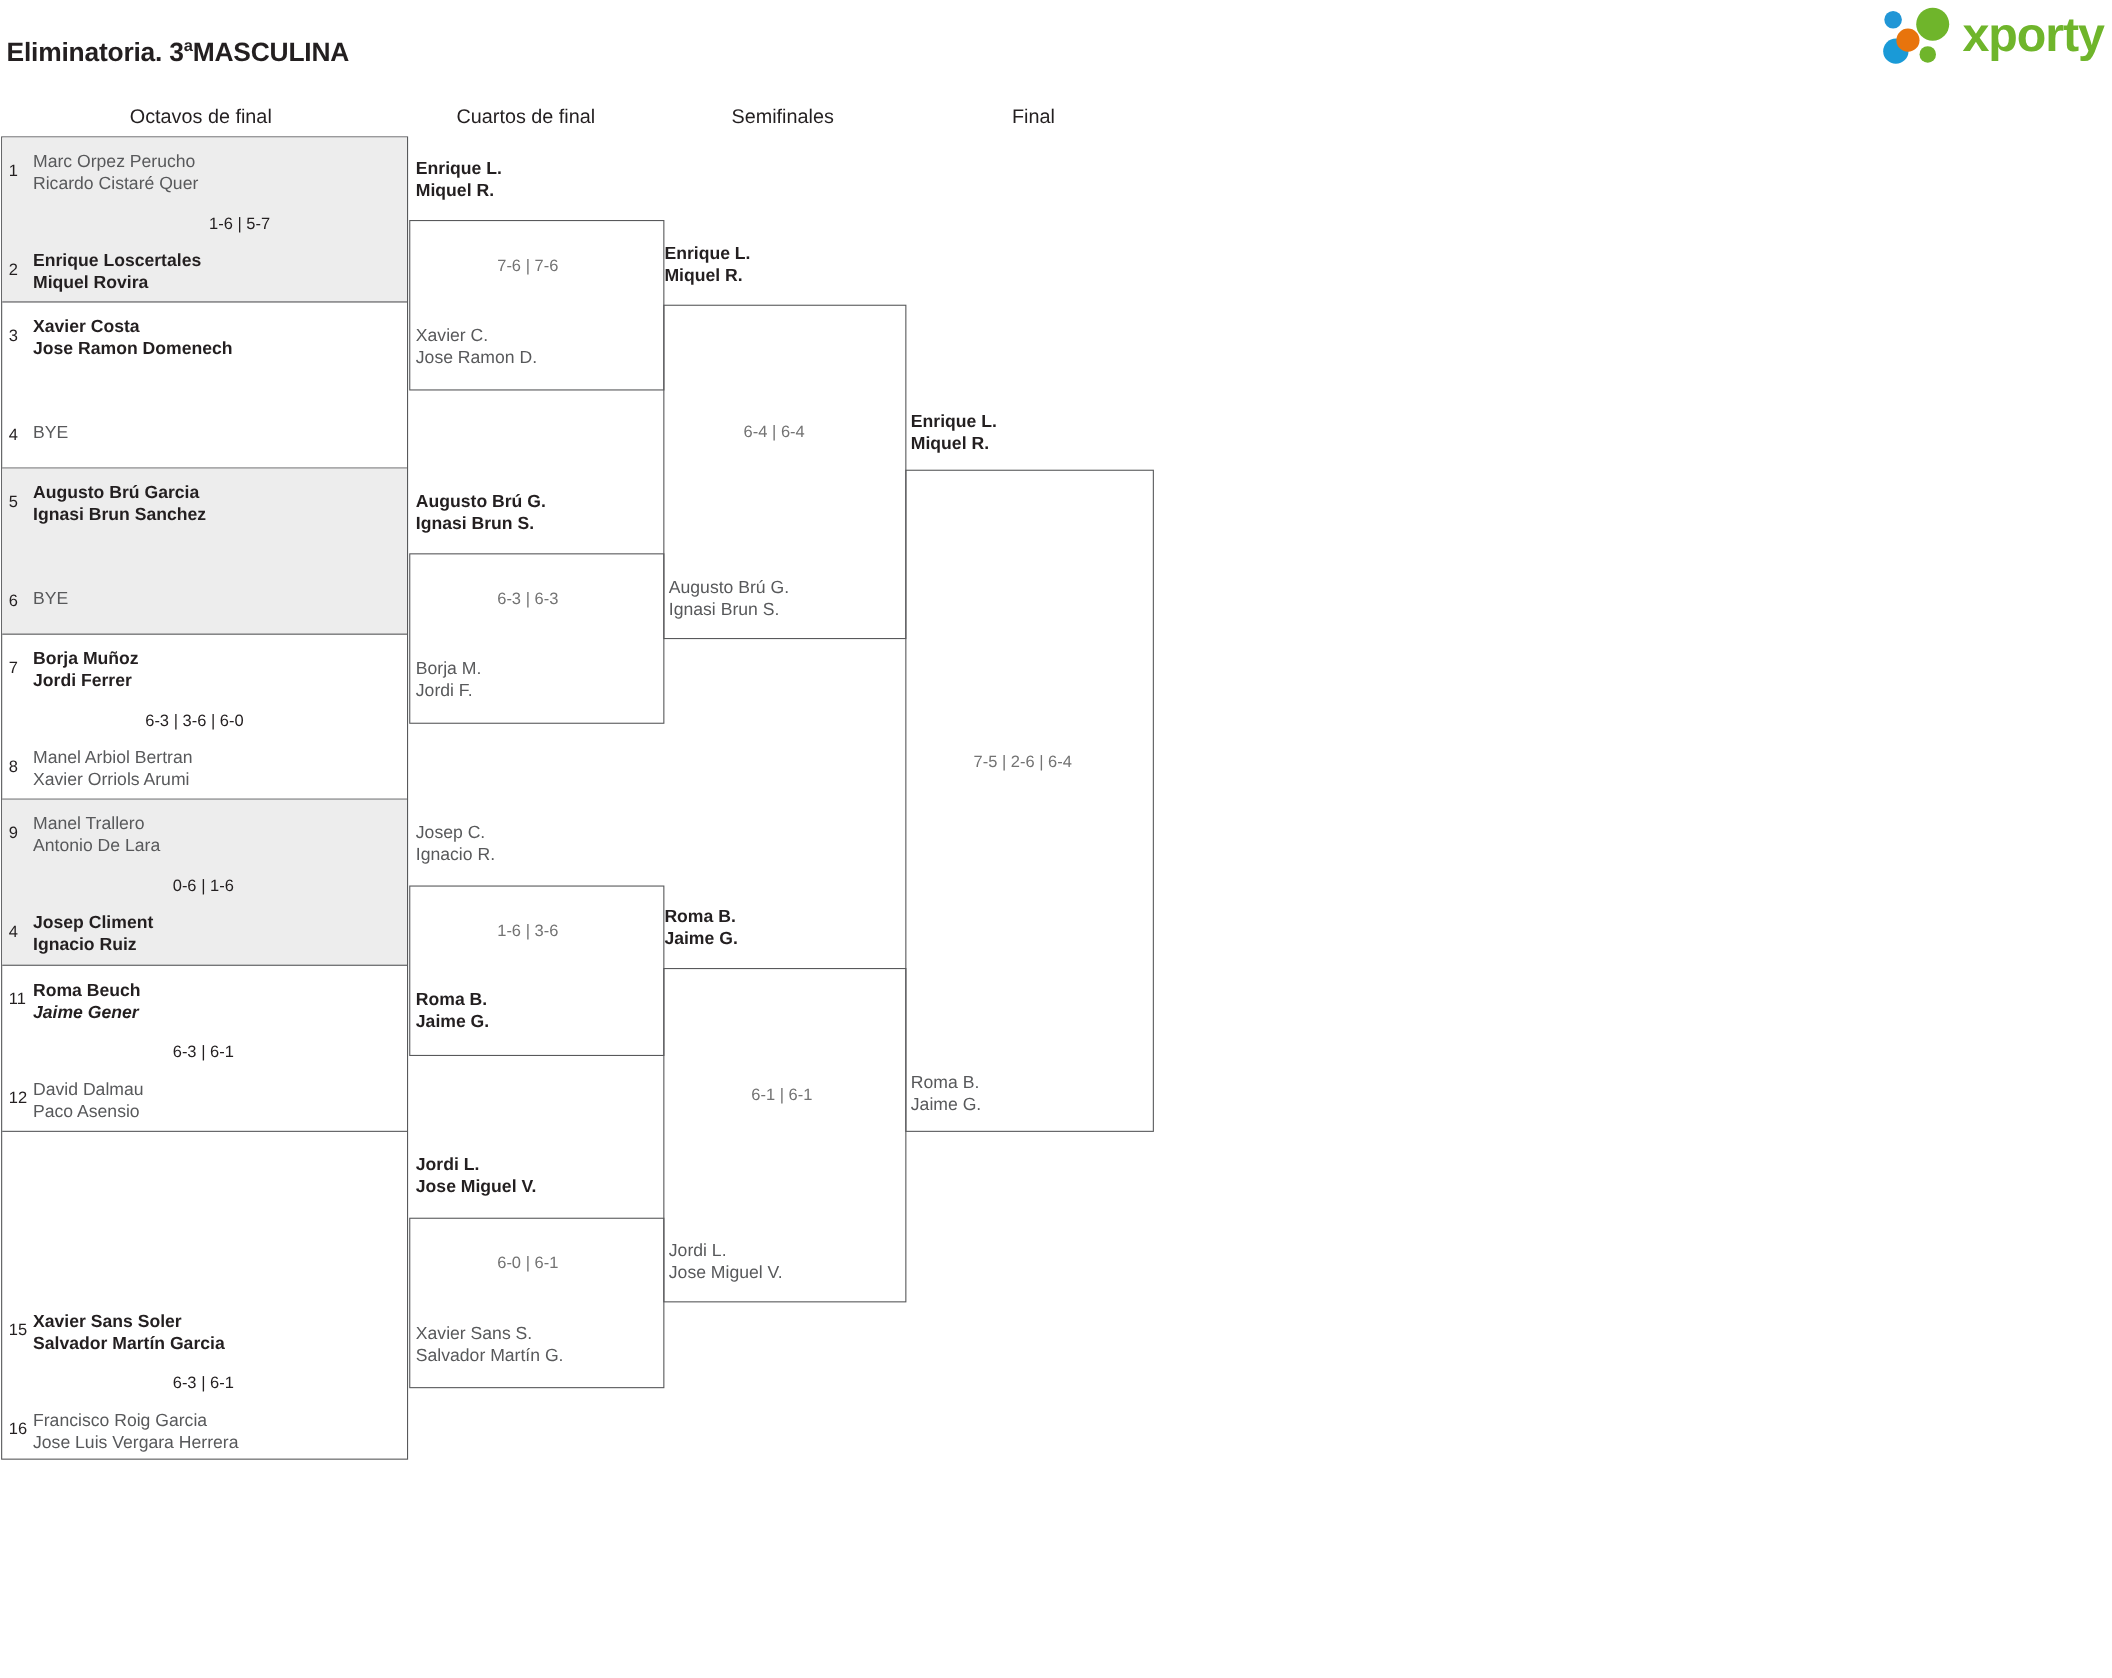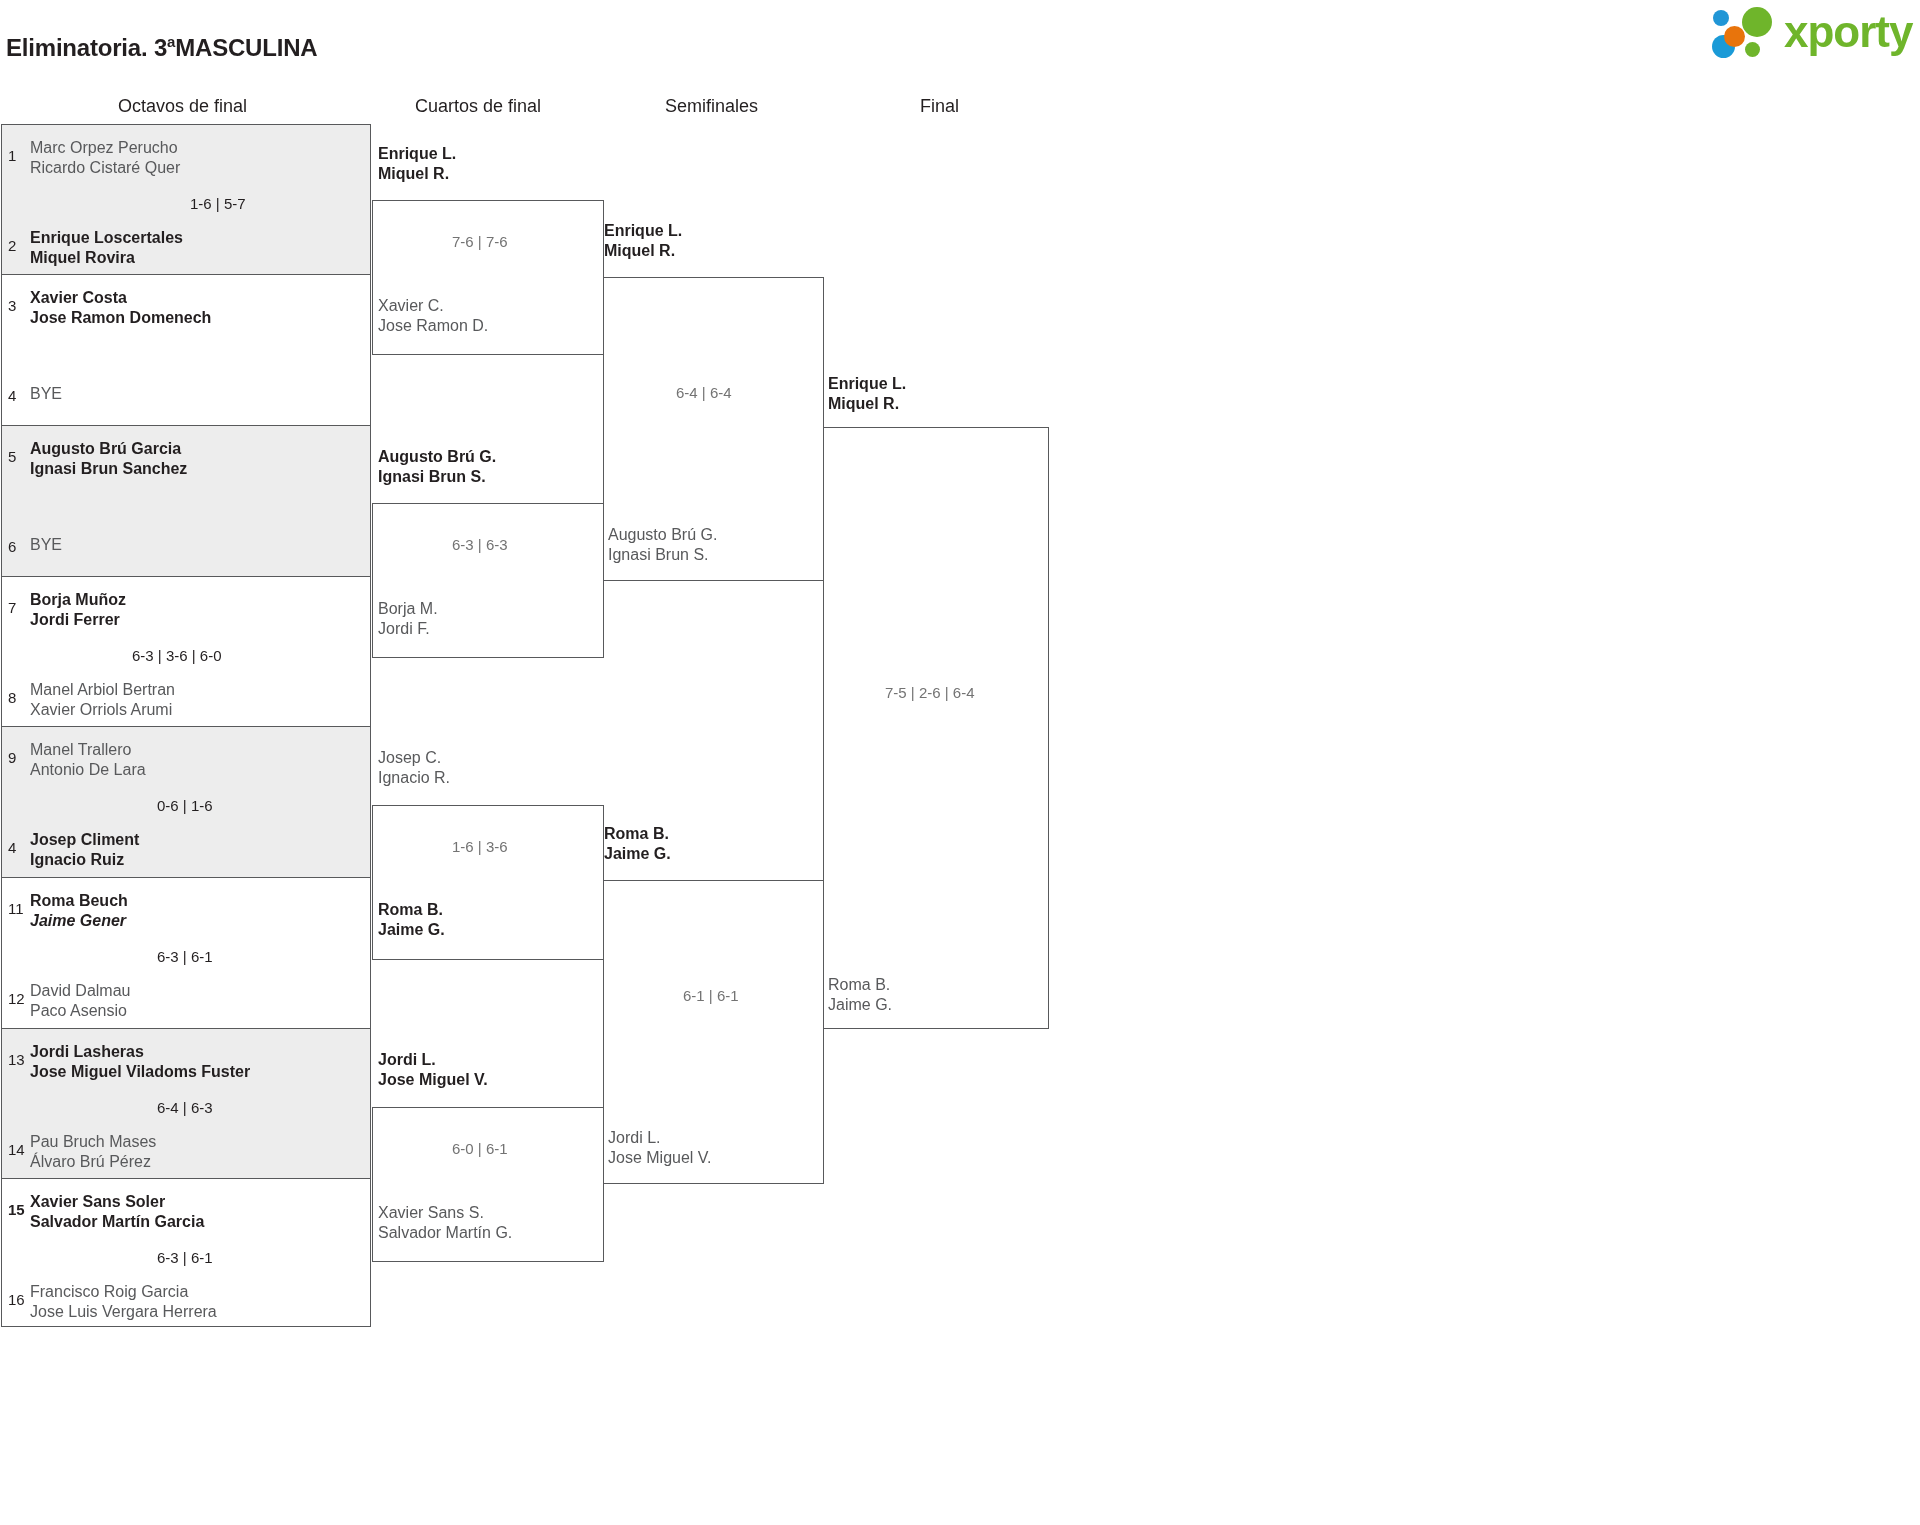--- a/index.html
+++ b/index.html
@@ -170,32 +170,23 @@
     <div class="r1-pair divider" style="top:753px;height:151px;">
       <span class="seed" style="top:22px;">11</span>
       <span class="team win" style="top:13px;">Roma Beuch</span>
       <span class="team win" style="top:33px;font-style:italic;">Jaime Gener</span>
       <span class="r1-score" style="left:155px;top:70px;">6-3 | 6-1</span>
       <span class="seed" style="top:112px;">12</span>
       <span class="team lose" style="top:103px;">David Dalmau</span>
       <span class="team lose" style="top:123px;">Paco Asensio</span>
     </div>
 
-    <div class="r1-pair shaded divider" style="top:904px;height:150px;">
-      <span class="seed" style="top:22px;">13</span>
-      <span class="team win" style="top:13px;">Jordi Lasheras</span>
-      <span class="team win" style="top:33px;">Jose Miguel Viladoms Fuster</span>
-      <span class="r1-score" style="left:155px;top:70px;">6-4 | 6-3</span>
-      <span class="seed" style="top:112px;">14</span>
-      <span class="team lose" style="top:103px;">Pau Bruch Mases</span>
-      <span class="team lose" style="top:123px;">Álvaro Brú Pérez</span>
-    </div>
 
     <div class="r1-pair" style="top:1054px;height:147px;">
-      <span class="seed" style="top:22px;font-weight:bold;">15</span>
+      <span class="seed" style="top:22px;">15</span>
       <span class="team win" style="top:13px;">Xavier Sans Soler</span>
       <span class="team win" style="top:33px;">Salvador Martín Garcia</span>
       <span class="r1-score" style="left:155px;top:70px;">6-3 | 6-1</span>
       <span class="seed" style="top:112px;">16</span>
       <span class="team lose" style="top:103px;">Francisco Roig Garcia</span>
       <span class="team lose" style="top:123px;">Jose Luis Vergara Herrera</span>
     </div>
   </div>
 
   <div class="mlabel win" style="left:378px;top:144px;">Enrique L.</div>

